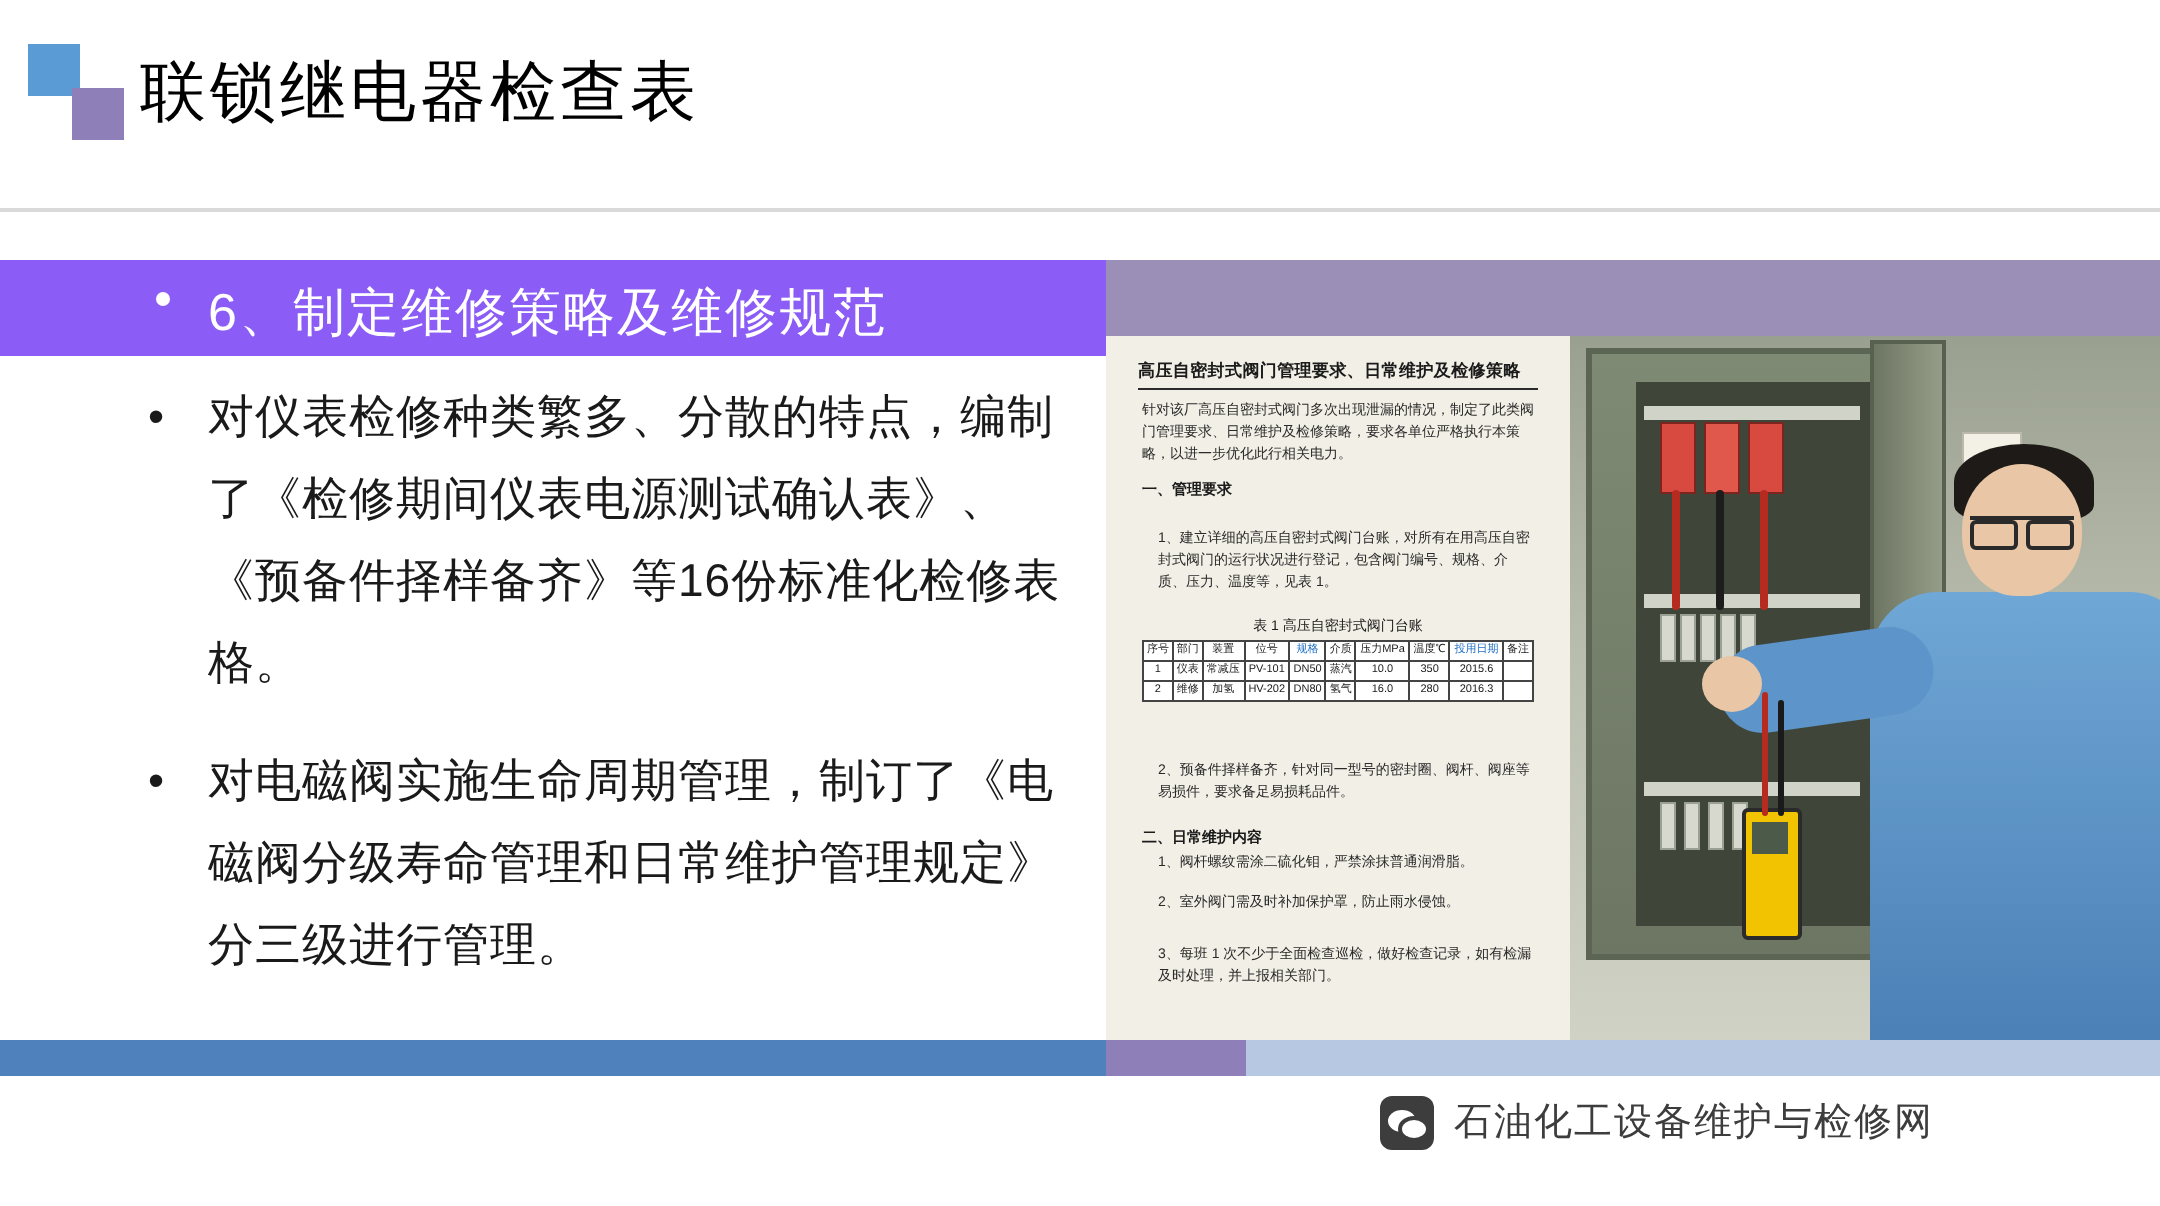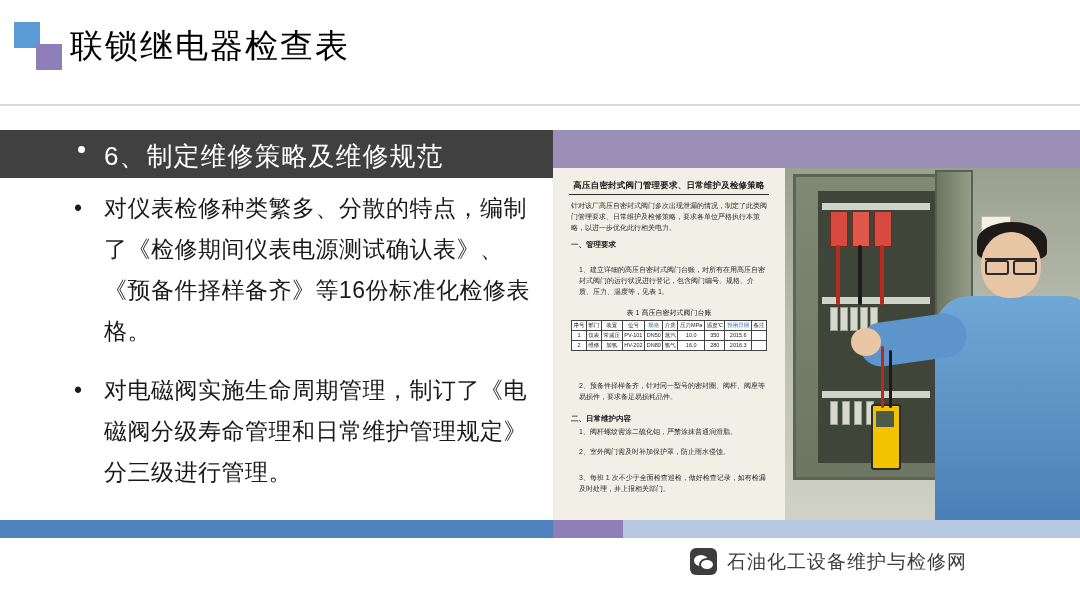--- a/index.html
+++ b/index.html
@@ -58,21 +58,21 @@
     background: #d9d9d9;
   }
 
   
   .bullet-bar {
     position: absolute;
     left: 0;
     top: 130px;
     width: 553px;
     height: 48px;
-    background: #404040;
+    background: #8b5cf6;
     text-decoration: underline;
   }
   .bullet-bar .dot {
     position: absolute;
     left: 78px;
     top: 16px;
     width: 7px;
     height: 7px;
     border-radius: 50%;
     background: #ffffff;
@@ -140,21 +140,21 @@
     width: 232px;
     height: 352px;
     background: #f2efe6;
     border-right: 1px solid #cfc9bb;
   }
   .doc-title {
     position: absolute;
     left: 16px;
     top: 12px;
     width: 200px;
-    text-align: center;
+    text-align: left;
     font-size: 8.5px;
     font-weight: bold;
     color: #1b1b1b;
     letter-spacing: 0.2px;
   }
   .doc-underline {
     position: absolute;
     left: 16px;
     top: 26px;
     width: 200px;
@@ -321,21 +321,21 @@
   }
   .footer-bar .seg-light {
     position: absolute; left: 623px; top: 0; width: 457px; height: 18px;
     background: #b7c9e2;
   }
   .footer-watermark {
     position: absolute;
     left: 690px;
     top: 548px;
     display: flex;
-    align-items: flex-end;
+    align-items: flex-start;
     gap: 10px;
   }
   .wx-icon {
     width: 27px; height: 27px; border-radius: 6px;
     background: #3d3d3d; position: relative;
   }
   .wx-icon::before {
     content: "";
     position: absolute; left: 4px; top: 7px; width: 14px; height: 11px;
     background: #ffffff; border-radius: 50%;

